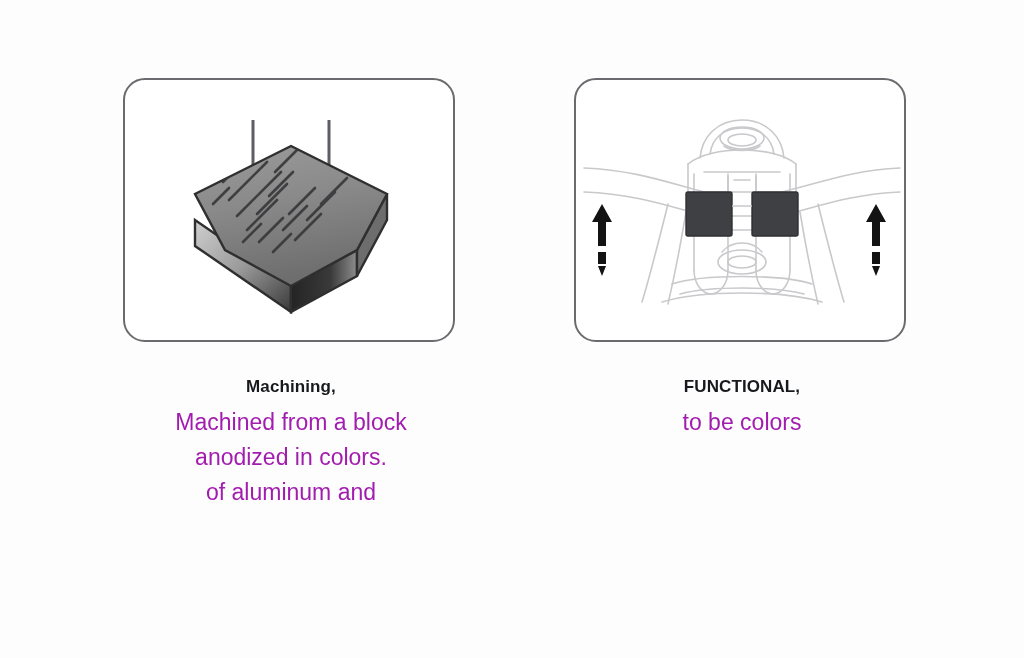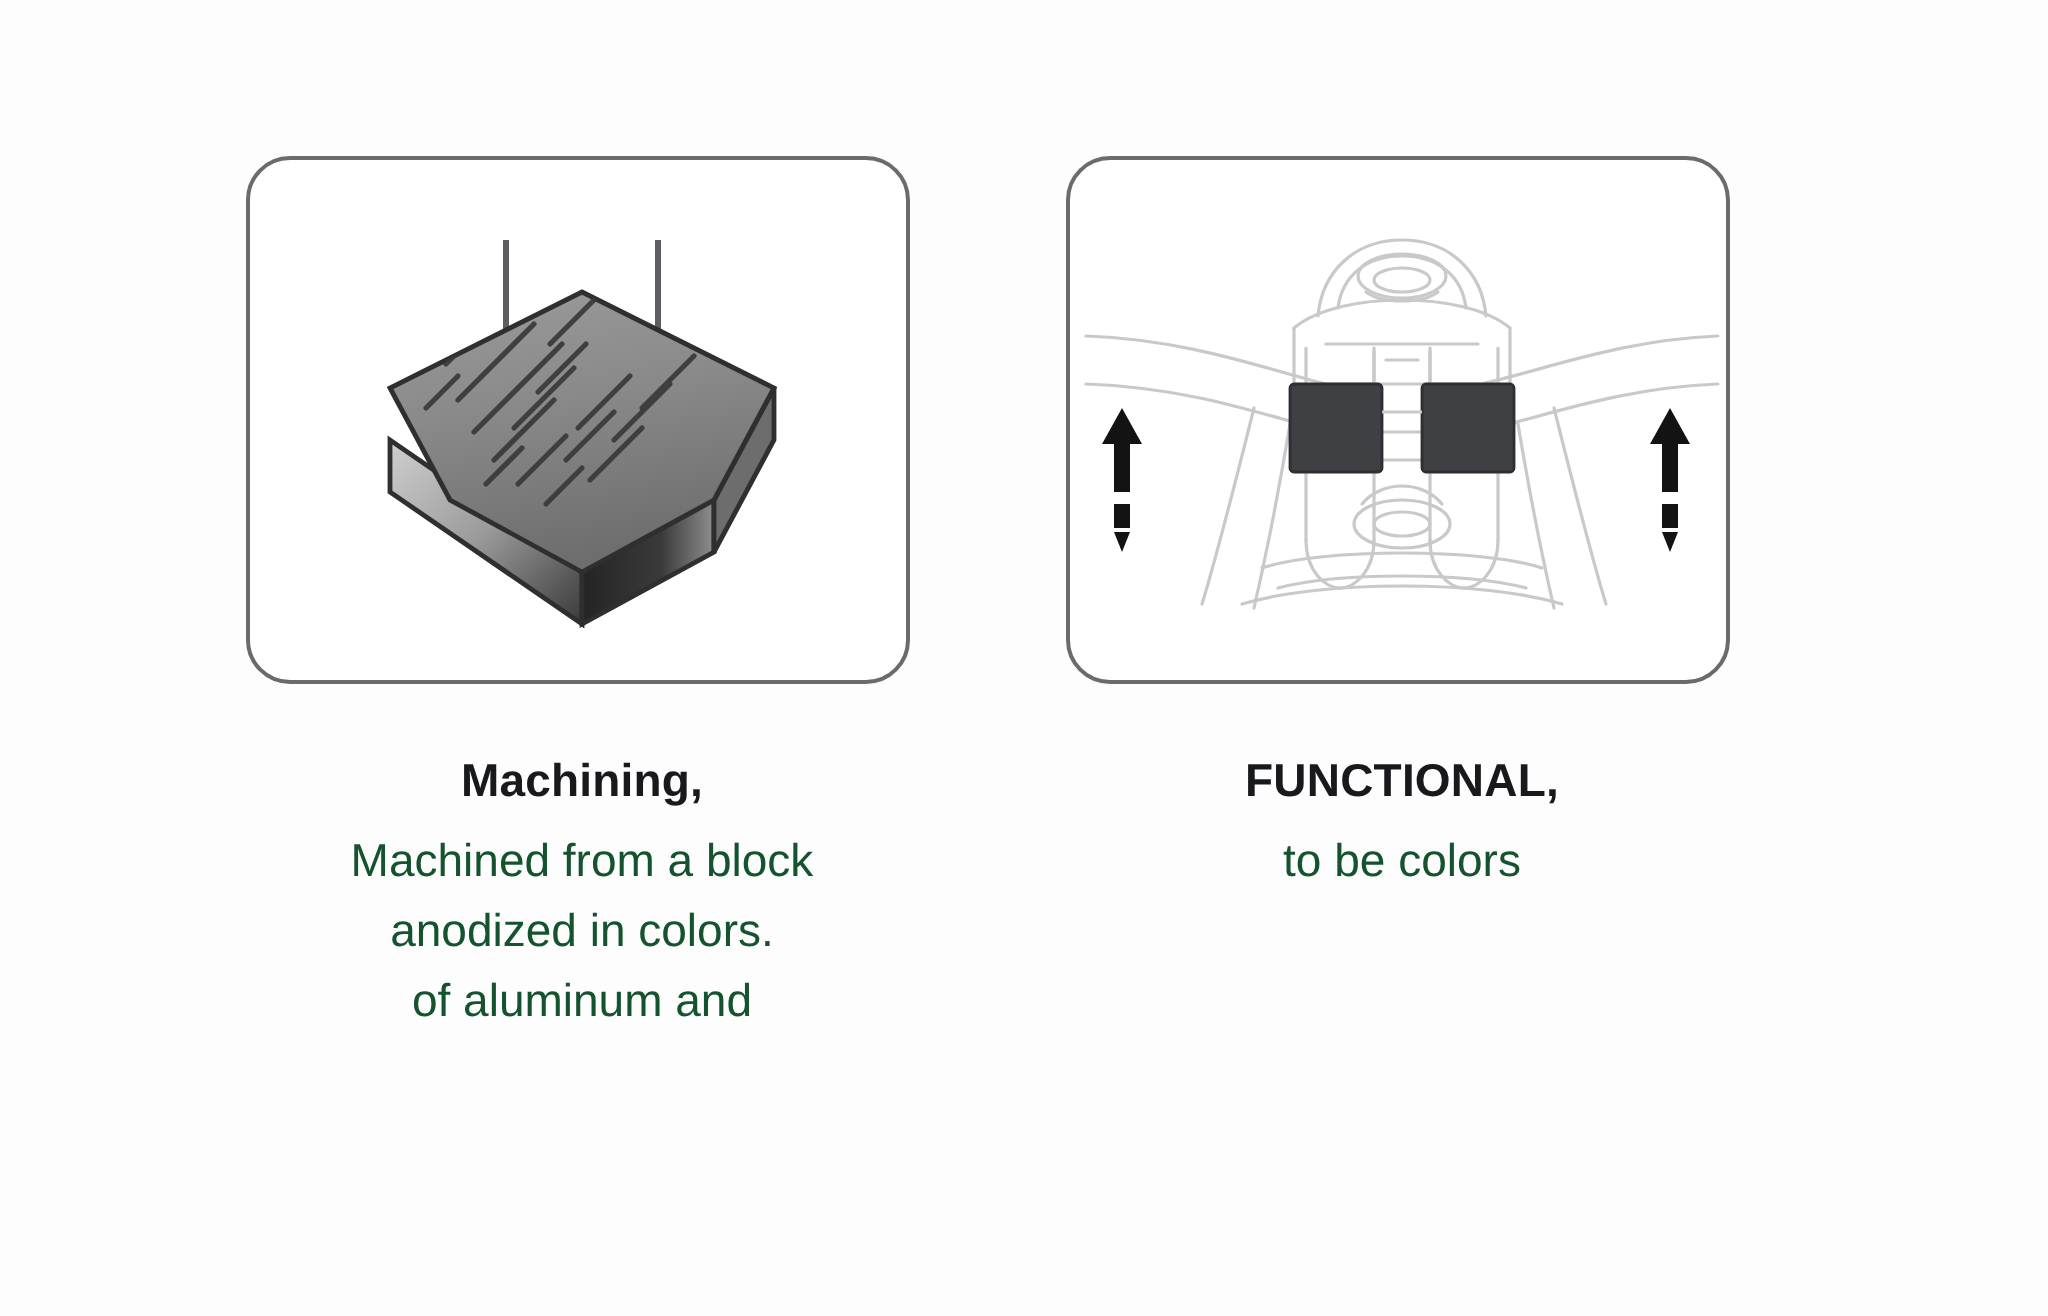--- a/index.html
+++ b/index.html
@@ -19,51 +19,51 @@
     height: 658px;
   }
 
   
   .feature {
     position: absolute;
     top: 78px;
     width: 336px;
   }
   .feature.left  { left: 123px; }
-  .feature.right { left: 533px; }
+  .feature.right { left: 574px; }
 
   .icon-card {
     width: 332px;
     height: 264px;
     box-sizing: border-box;
     border: 2px solid #6b6b6f;
     border-radius: 22px;
     background: #ffffff;
     position: relative;
     overflow: hidden;
   }
   .icon-card svg { display: block; }
 
   
   .caption {
     width: 336px;
     text-align: center;
     margin-top: 34px;
   }
   .caption-title {
-    font-size: 23px;
+    font-size: 17px;
     font-weight: bold;
     color: #17191c;
     letter-spacing: .1px;
     line-height: 1.25;
   }
   .caption-body {
     font-size: 23px;
     font-weight: normal;
-    color: #14532d;
+    color: #a21caf;
     line-height: 1.52;
     margin-top: 8px;
   }
   .caption-body .line { display: block; white-space: nowrap; }
 </style>
 </head>
 <body>
 
 <div class="page">
 

